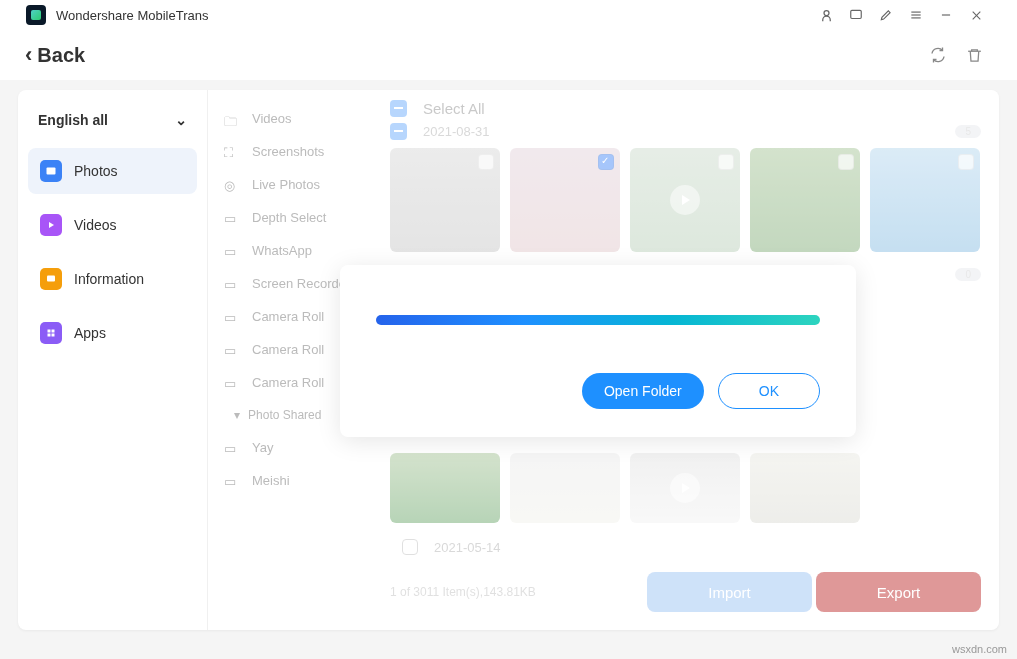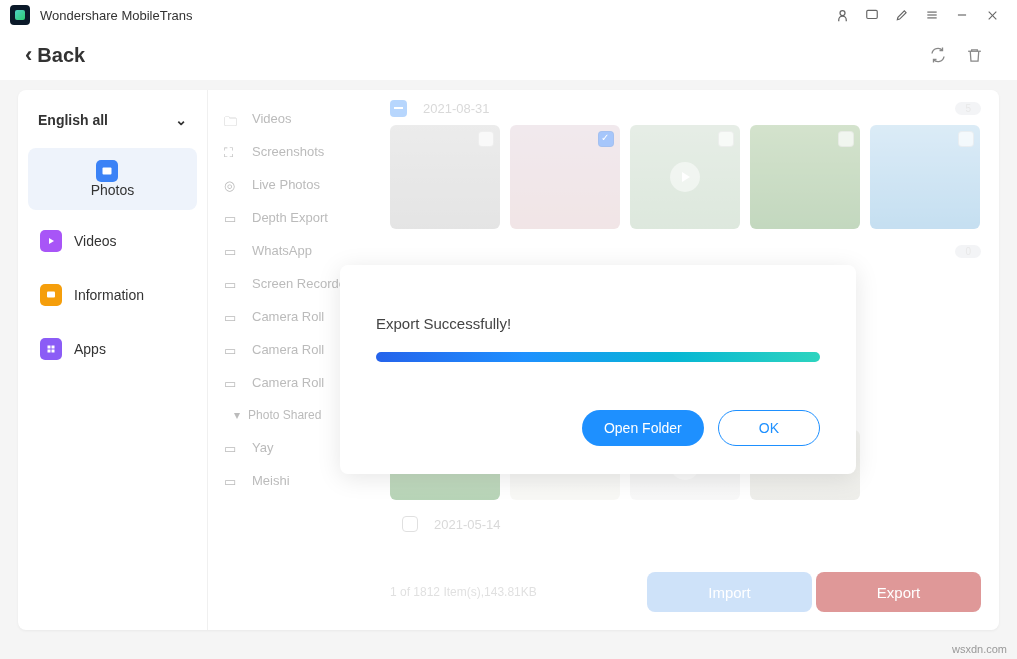--- a/index.html
+++ b/index.html
@@ -1,19 +1,19 @@
 <!DOCTYPE html>
 <html><head>
 <meta charset="utf-8">
 <style>
 * { margin: 0; padding: 0; box-sizing: border-box; font-family: -apple-system, BlinkMacSystemFont, "Segoe UI", Arial, sans-serif; }
 body { background: #f5f5f5; width: 1017px; height: 659px; overflow: hidden; position: relative; }
 
 
-.title-bar { height: 30px; background: #fff; display: flex; align-items: center; padding: 0 10px; }
+.title-bar { height: 30px; background: #fff; display: flex; align-items: center; padding: 0 26px; }
 .app-logo { width: 20px; height: 20px; background: #0a1929; border-radius: 4px; margin-right: 10px; display: flex; align-items: center; justify-content: center; }
 .app-logo-inner { width: 10px; height: 10px; background: linear-gradient(135deg, #4fd1c7, #2ecc71); border-radius: 2px; }
 .app-title { font-size: 13px; color: #333; }
 .title-spacer { flex: 1; }
 .title-icon { width: 30px; height: 30px; display: flex; align-items: center; justify-content: center; color: #666; cursor: pointer; font-size: 15px; }
 
 
 .back-bar { height: 50px; background: #fff; display: flex; align-items: center; padding: 0 25px; }
 .back-btn { display: flex; align-items: center; font-size: 20px; font-weight: 600; color: #333; cursor: pointer; }
 .back-chevron { margin-right: 5px; font-size: 22px; }
@@ -22,21 +22,21 @@
 
 .main-wrap { position: relative; height: 560px; padding: 10px 18px 0 18px; }
 
 
 .card { background: #fff; border-radius: 8px; height: 540px; display: flex; overflow: hidden; box-shadow: 0 1px 3px rgba(0,0,0,0.05); }
 
 
 .left-nav { width: 190px; padding: 10px; border-right: 1px solid #f0f0f0; }
 .dropdown { display: flex; align-items: center; justify-content: space-between; padding: 12px 10px; font-size: 14px; font-weight: 600; color: #333; cursor: pointer; }
 .nav-item { display: flex; align-items: center; padding: 12px 12px; border-radius: 8px; margin-top: 8px; cursor: pointer; }
-.nav-item.active { background: #eef3fb; flex-direction: column; }
+.nav-item.active { background: #eef3fb; }
 .nav-icon { width: 22px; height: 22px; border-radius: 5px; margin-right: 12px; display: flex; align-items: center; justify-content: center; }
 .nav-icon svg { width: 12px; height: 12px; fill: #fff; }
 .ni-blue { background: #3b82f6; }
 .ni-purple { background: #a855f7; }
 .ni-orange { background: #f59e0b; }
 .ni-green { background: #22c55e; }
 .ni-violet { background: #8b5cf6; }
 .nav-label { font-size: 14px; color: #333; font-weight: 500; }
 
 
@@ -219,21 +219,21 @@
     <div class="folder-item">
           <span class="folder-icon">⛶</span>
           <span>Screenshots</span>
         </div>
     <div class="folder-item">
           <span class="folder-icon">◎</span>
           <span>Live Photos</span>
         </div>
     <div class="folder-item">
           <span class="folder-icon">▭</span>
-          <span>Depth Export</span>
+          <span>Depth Select</span>
         </div>
     <div class="folder-item">
           <span class="folder-icon">▭</span>
           <span>WhatsApp</span>
         </div>
     <div class="folder-item">
           <span class="folder-icon">▭</span>
           <span>Screen Recorder</span>
         </div>
     <div class="folder-item">
@@ -256,20 +256,24 @@
           <span class="folder-icon">▭</span>
           <span>Yay</span>
         </div>
     <div class="folder-item">
           <span class="folder-icon">▭</span>
           <span>Meishi</span>
         </div>
   </div>
 
   <div class="content">
+    <div class="sel-row">
+      <div class="cb-square"></div>
+      <div class="sel-label">Select All</div>
+    </div>
     <div class="date-row">
       <div class="cb-square"></div>
       <div class="date-label">2021-08-31</div>
       <div class="date-spacer"></div>
       <div class="pill">5</div>
     </div>
     <div class="grid">
       <div class="thumb t1">
             <div class="chk"></div>
           </div>
@@ -306,38 +310,37 @@
           </div>
       <div class="thumb t10" style="height:70px"></div>
     </div>
 
     <div class="date-row2">
       <div class="chk-empty"></div>
       <div class="date-label">2021-05-14</div>
     </div>
 
     <div class="footer-row">
-      <div class="status">1 of 1812 Item(s),143.81KB</div>
+      <div class="status">1 of 3011 Item(s),143.81KB</div>
       <div style="flex:1"></div>
       <div class="btn-big btn-import">
             <span>Import</span>
           </div>
       <div class="btn-big btn-export">
             <span>Export</span>
           </div>
     </div>
 
     <div class="dim"></div>
   </div>
 
 </div>
 </div>
 
 <div class="modal">
-  <div class="modal-title">Export Successfully!</div>
   <div class="prog"></div>
   <div class="modal-btns">
     <div class="mbtn mbtn-primary">
         <span>Open Folder</span>
       </div>
     <div class="mbtn mbtn-outline">
         <span>OK</span>
       </div>
   </div>
 </div>

